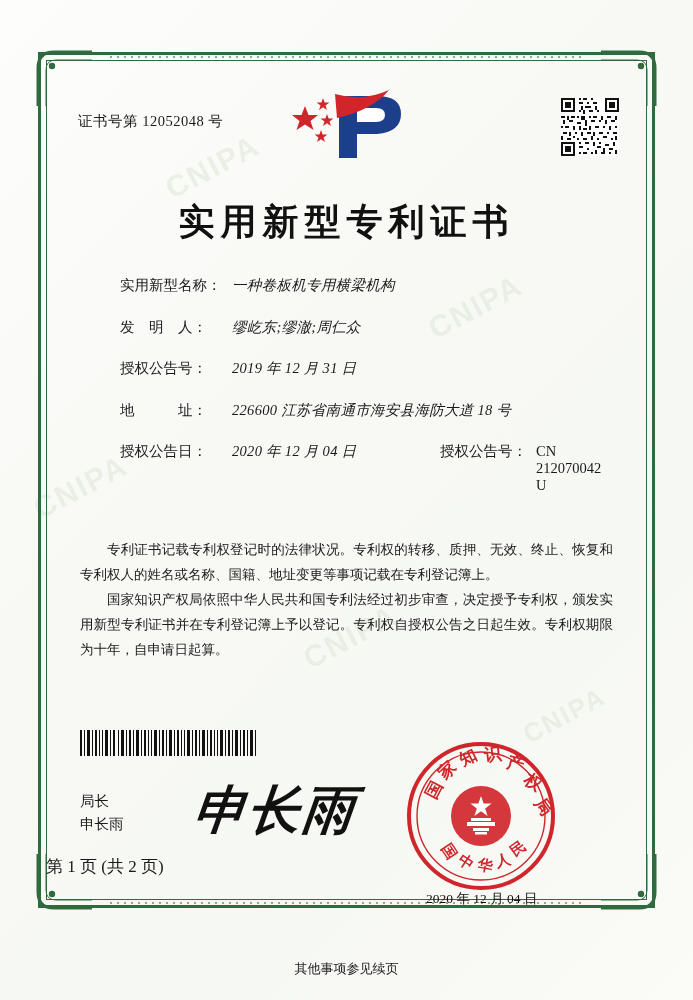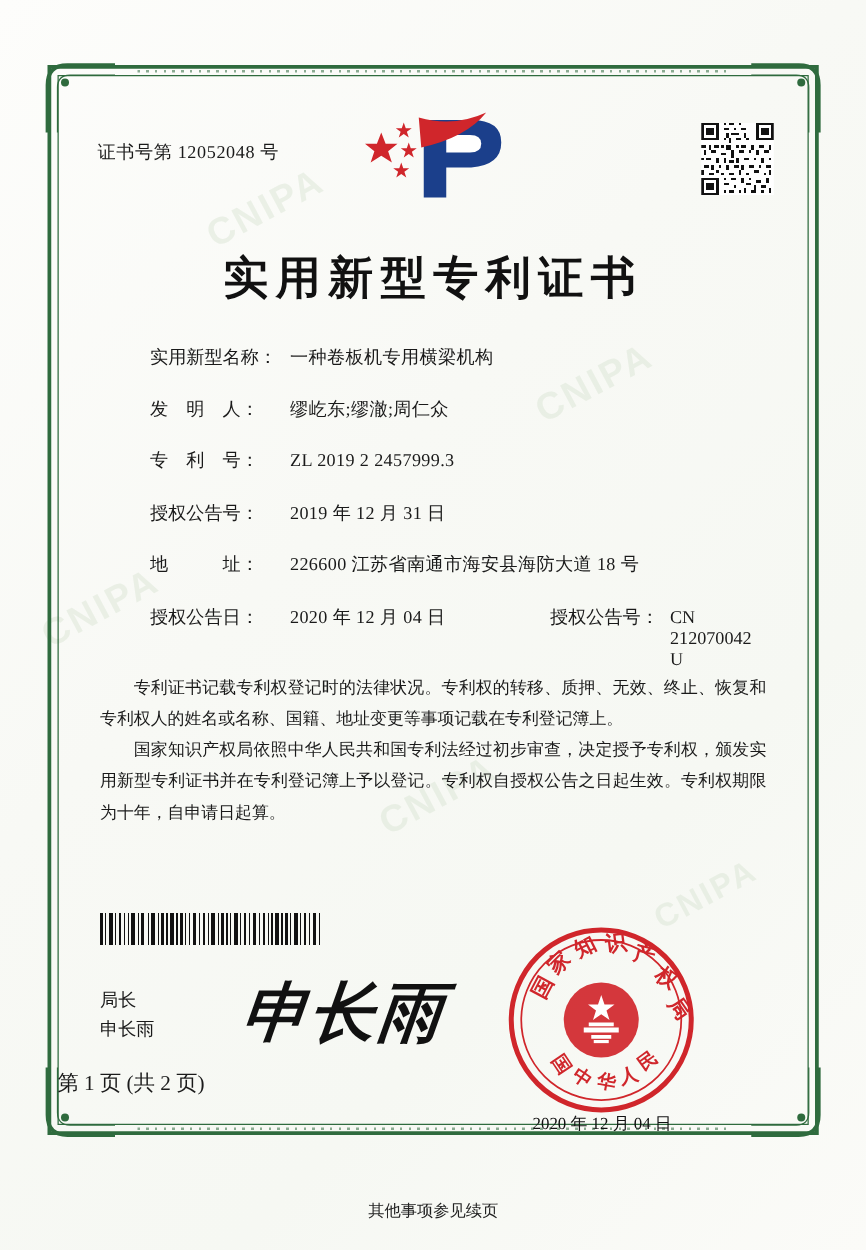--- a/index.html
+++ b/index.html
@@ -105,21 +105,21 @@
   }
   .row{
     display:flex;align-items:baseline;
     margin-bottom:22.5px;
   }
   .lbl{
     width:112px;flex:none;
     letter-spacing:0px;
     white-space:nowrap;
   }
-  .val{flex:1;letter-spacing:.3px;}
+  .val{flex:1;letter-spacing:.3px;font-style:italic;}
   .row.two .val{flex:none;width:208px;}
   .row.two .lbl2{width:96px;flex:none;white-space:nowrap;}
   .row.two .val2{flex:1;}
 
   .para{
     position:absolute;left:34px;right:34px;top:477px;
     font-size:13.5px;line-height:25px;
     text-align:justify;
   }
   .para p{margin:0;text-indent:2em;}
@@ -331,24 +331,20 @@
     <div class="fields">
       <div class="row">
         <div class="lbl">实用新型名称：</div>
         <div class="val">一种卷板机专用横梁机构</div>
       </div>
       <div class="row">
         <div class="lbl">发　明　人：</div>
         <div class="val">缪屹东;缪澈;周仁众</div>
       </div>
       <div class="row">
-        <div class="lbl">专　利　号：</div>
-        <div class="val">ZL 2019 2 2457999.3</div>
-      </div>
-      <div class="row">
         <div class="lbl">授权公告号：</div>
         <div class="val">2019 年 12 月 31 日</div>
       </div>
       <div class="row">
         <div class="lbl">地　　　址：</div>
         <div class="val">226600 江苏省南通市海安县海防大道 18 号</div>
       </div>
       <div class="row two">
         <div class="lbl">授权公告日：</div>
         <div class="val">2020 年 12 月 04 日</div>

